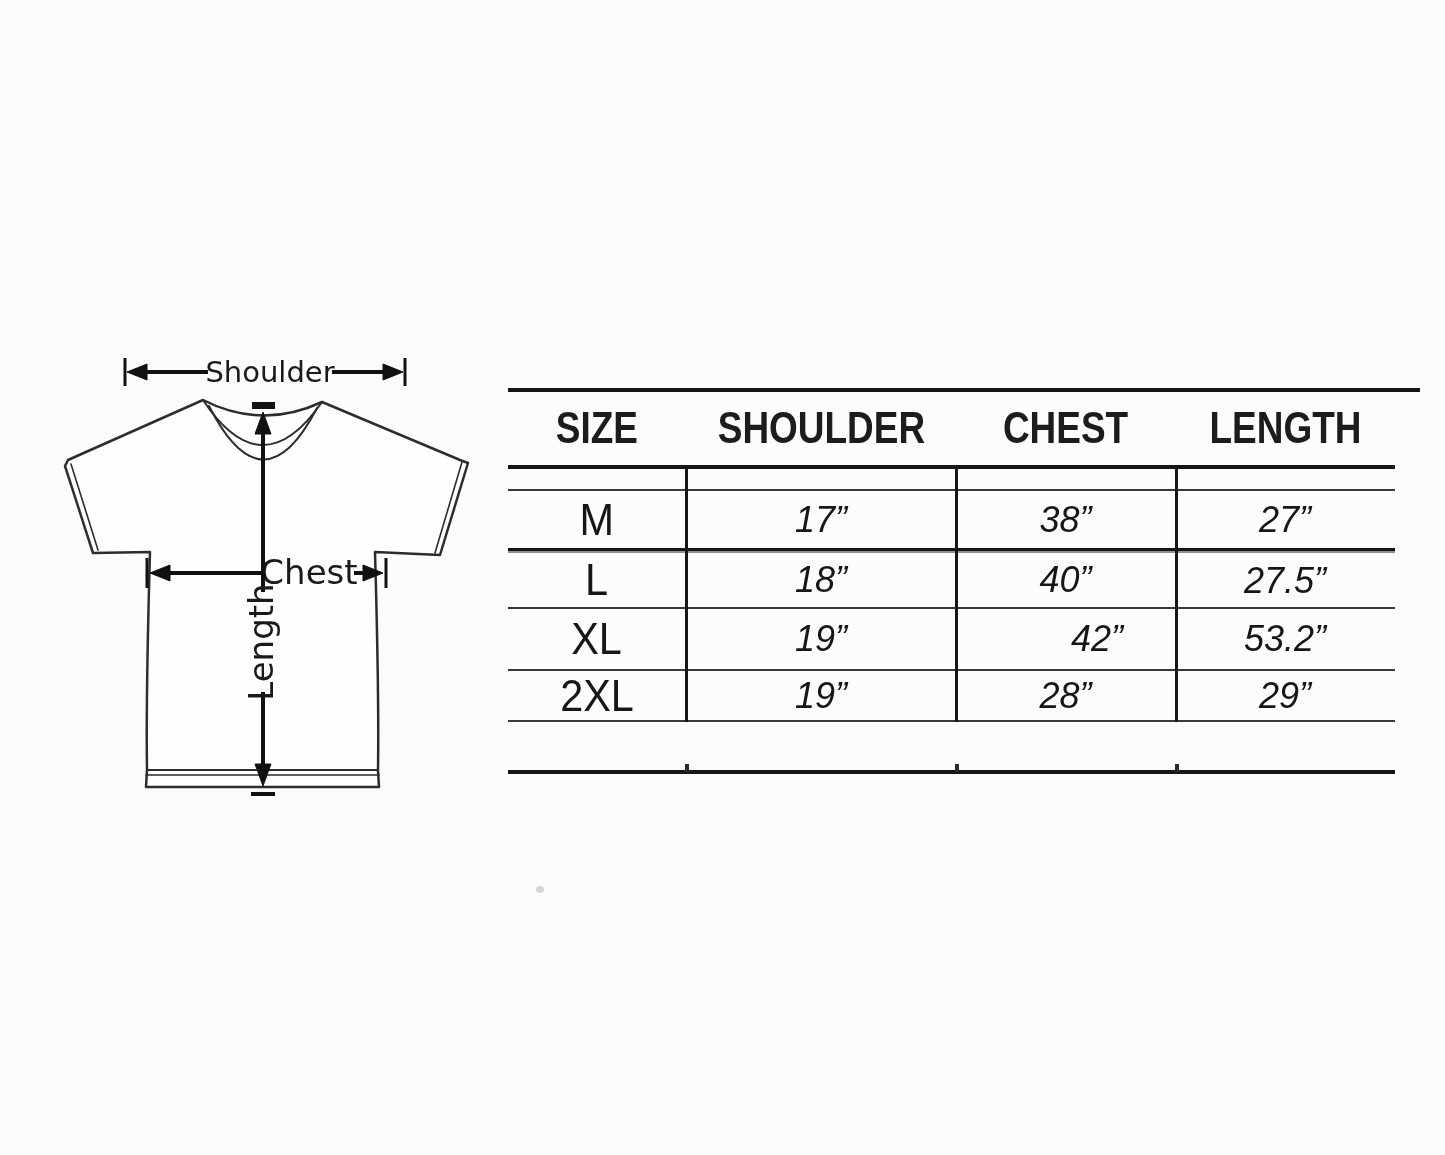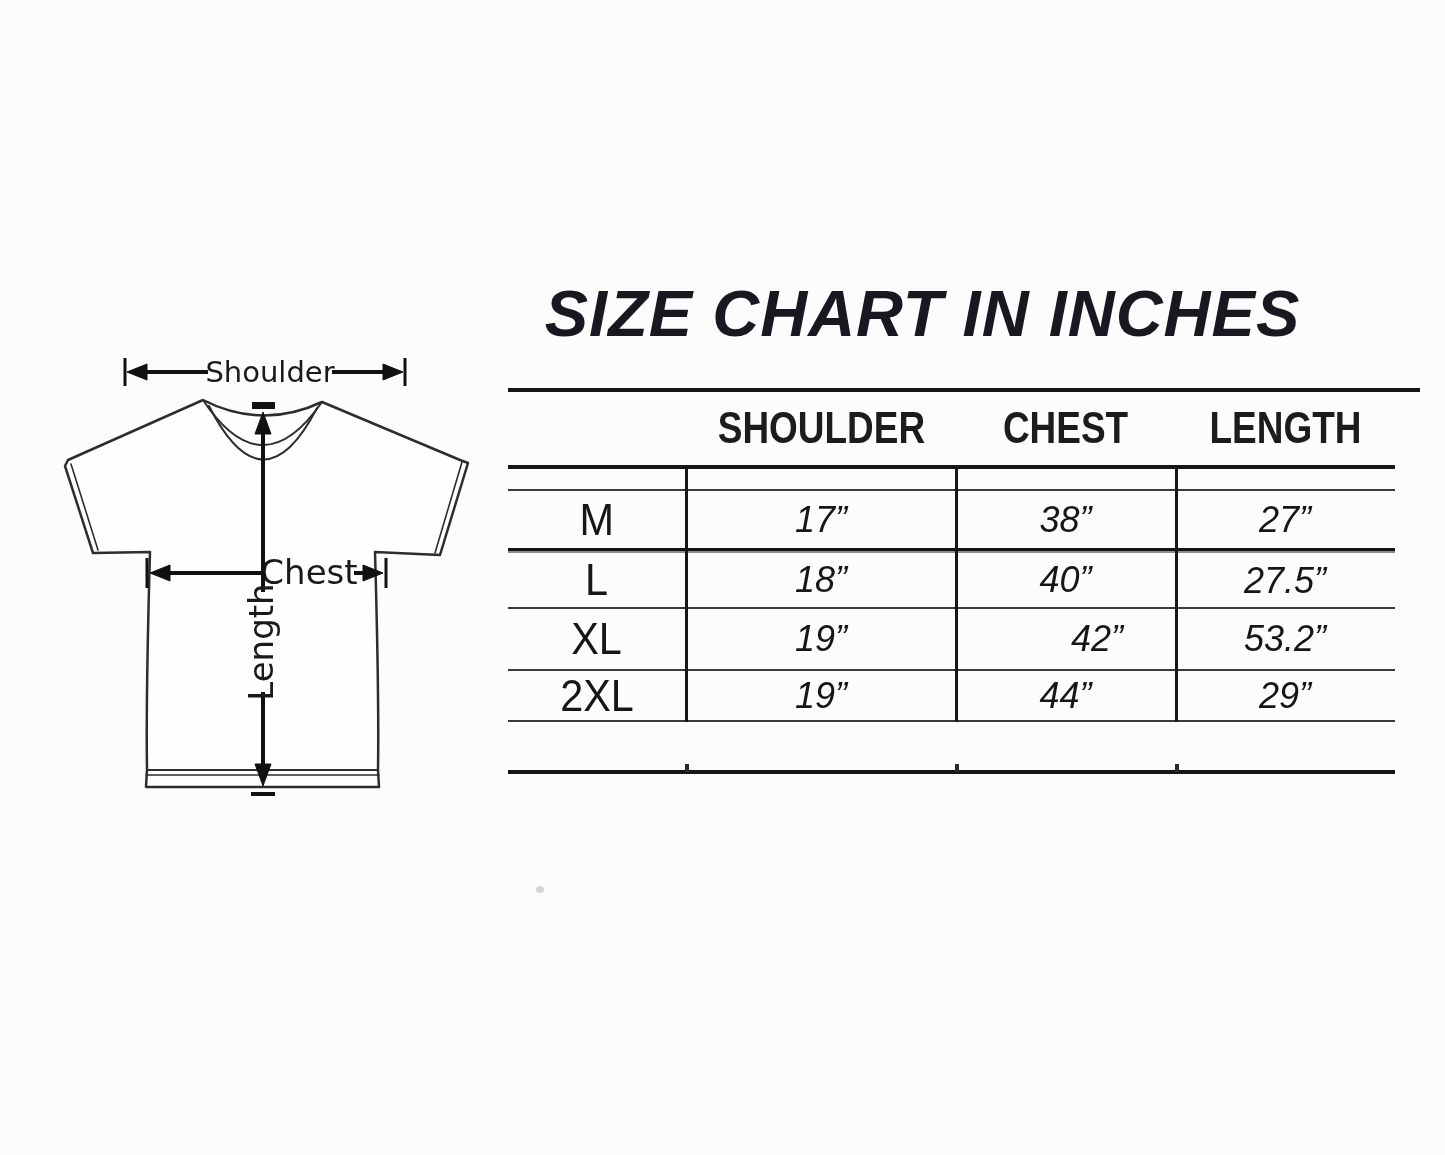--- a/index.html
+++ b/index.html
@@ -96,39 +96,41 @@
     <g stroke="#111" fill="#111">
       <line x1="223" y1="90" x2="223" y2="252" stroke-width="4"></line>
       <line x1="223" y1="352" x2="223" y2="427" stroke-width="4"></line>
       <polygon points="223,72 215,94 231,94"></polygon>
       <polygon points="223,446 215,424 231,424"></polygon>
       <line x1="211" y1="454" x2="235" y2="454" stroke-width="4"></line>
     </g>
     <text x="0" y="0" text-anchor="middle" transform="translate(233,302) rotate(-90)" font-family="DejaVu Sans, sans-serif" font-size="34" fill="#1a1a1a">Length</text>
   </svg>
 
-  <div class="title">SIZE CHART IN INCHES</div>
 
   <div class="hline thick" style="top:388px;width:912px;"></div>
   <div class="hline thick" style="top:465px;"></div>
   <div class="hline thin" style="top:489px;"></div>
   <div class="hline dbl" style="top:548px;"></div>
   <div class="hline thin" style="top:607px;"></div>
   <div class="hline thin" style="top:669px;"></div>
   <div class="hline thin" style="top:720px;"></div>
   <div class="hline thick" style="top:770px;"></div>
 
   <div class="vline" style="left:685px;top:465px;height:257px;"></div>
   <div class="vline" style="left:955px;top:465px;height:257px;"></div>
   <div class="vline" style="left:1175px;top:465px;height:257px;"></div>
 
   <div class="vnub" style="left:685px;top:764px;"></div>
   <div class="vnub" style="left:955px;top:764px;"></div>
   <div class="vnub" style="left:1175px;top:764px;"></div>
 
+  <div class="cell th" style="left:508px;top:398px;width:178px;height:60px;">
+    <span class="cond">SIZE</span>
+  </div>
   <div class="cell th" style="left:686px;top:398px;width:270px;height:60px;">
     <span class="cond">SHOULDER</span>
   </div>
   <div class="cell th" style="left:956px;top:398px;width:219px;height:60px;">
     <span class="cond">CHEST</span>
   </div>
   <div class="cell th" style="left:1175px;top:398px;width:220px;height:60px;">
     <span class="cond">LENGTH</span>
   </div>
 
@@ -157,19 +159,19 @@
     <div class="cell val-cell" style="left:686px;top:609px;width:270px;height:60px;">19”</div>
     <div class="cell val-cell" style="left:956px;top:609px;width:264px;height:60px;padding-left:9px;">42”</div>
     <div class="cell val-cell" style="left:1175px;top:609px;width:220px;height:60px;">53.2”</div>
   </div>
 
   <div>
     <div class="cell size-cell" style="left:508px;top:671px;width:178px;height:49px;">
       <span class="cond">2XL</span>
     </div>
     <div class="cell val-cell" style="left:686px;top:671px;width:270px;height:49px;">19”</div>
-    <div class="cell val-cell" style="left:956px;top:671px;width:219px;height:49px;">44”</div>
+    <div class="cell val-cell" style="left:956px;top:671px;width:219px;height:49px;">28”</div>
     <div class="cell val-cell" style="left:1175px;top:671px;width:220px;height:49px;">29”</div>
   </div>
 
   <div class="artifact-dot"></div>
 
 </div>
 
 </body></html>

